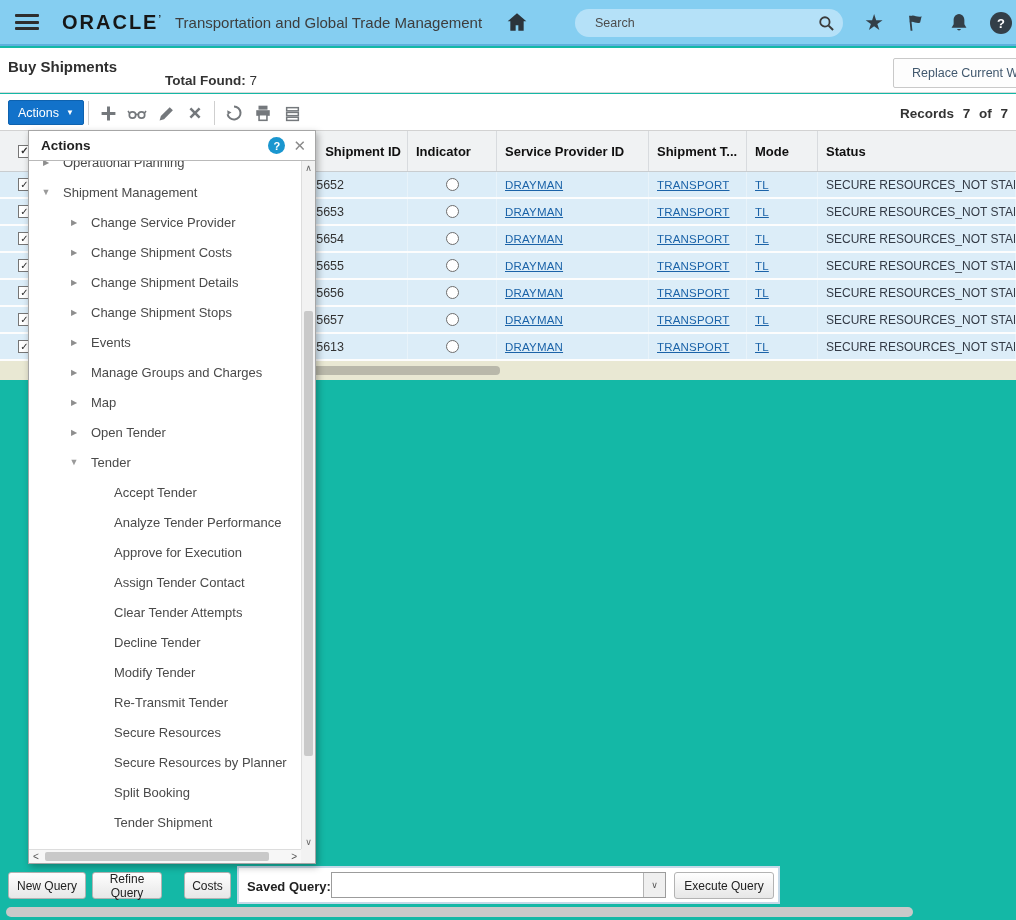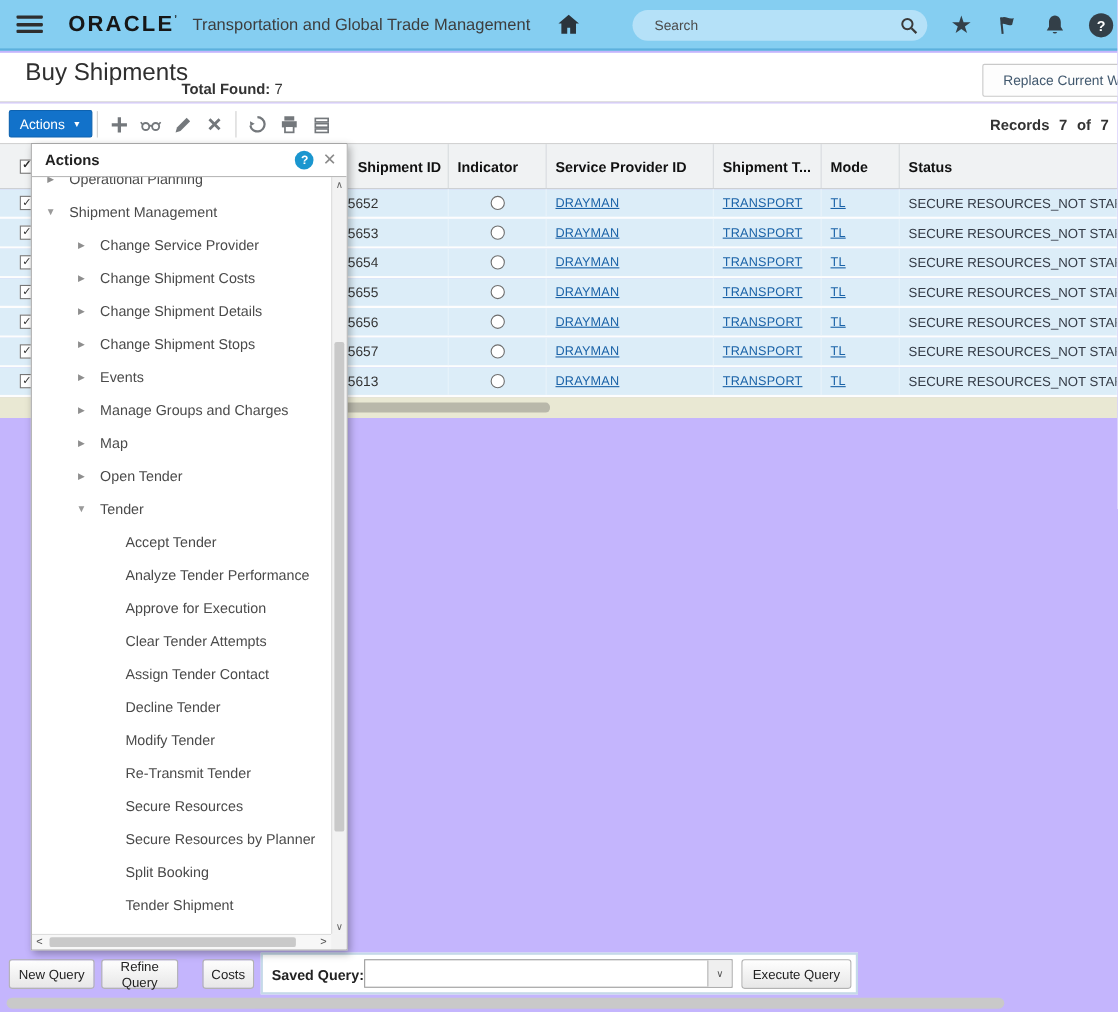--- a/index.html
+++ b/index.html
@@ -1,18 +1,18 @@
 <!DOCTYPE html>
 <html><head>
 <meta charset="utf-8">
 <style>
   *{margin:0;padding:0;box-sizing:border-box}
   html,body{width:1016px;height:920px;overflow:hidden}
   body{font-family:"Liberation Sans",sans-serif;background:#fff}
-  .stage{position:relative;width:1016px;height:920px;background:#c4b5fd;overflow:hidden}
+  .stage{position:relative;width:1016px;height:920px;background:#14b8a6;overflow:hidden}
 
   
   .hdr{position:absolute;left:0;top:0;width:1016px;height:46px;background:#85cef1;border-bottom:2px solid #5db0dd;display:flex;align-items:center}
   .burger{width:24px;height:16px;margin-left:15px;display:flex;flex-direction:column;justify-content:space-between;cursor:pointer}
   .burger span{display:block;height:3px;background:#2e2e2e;border-radius:1px}
   .logo{font-weight:bold;font-size:20px;letter-spacing:2px;color:#161616;margin-left:23px}
   .logo sup{font-size:9px;vertical-align:super}
   .apptitle{font-size:15px;color:#3d3d3d;margin-left:12px;white-space:nowrap}
   .homeic{margin-left:24px;display:flex;align-items:center}
   .searchwrap{position:absolute;left:575px;top:9px;width:268px;height:28px;background:#b5e1f8;border-radius:14px;display:flex;align-items:center}
@@ -21,21 +21,21 @@
   .searchic{margin-right:8px;display:flex;align-items:center}
   .hic{position:absolute;top:0;height:46px;display:flex;align-items:center;justify-content:center;cursor:pointer}
   .hic.star{left:858px;width:32px;font-size:22px;color:#333f48}
   .hic.flag{left:900px;width:32px}
   .hic.bell{left:942px;width:34px}
   .hic.help{left:986px;width:30px}
   .helpcirc{width:22px;height:22px;border-radius:50%;background:#333f48;color:#fff;font-weight:bold;font-size:13px;display:flex;align-items:center;justify-content:center}
 
   
   .titlerow{position:absolute;left:0;top:48px;width:1016px;height:45px;background:#fff;border-bottom:1px solid #d9d9d9}
-  .pagetitle{position:absolute;left:23px;top:66px;transform:translateY(-50%);font-size:22px;font-weight:normal;color:#2f2f2f}
+  .pagetitle{position:absolute;left:8px;top:66px;transform:translateY(-50%);font-size:15px;font-weight:bold;color:#2f2f2f}
   .totalfound{position:absolute;left:165px;top:73px;font-size:13.5px;color:#333}
   .totalfound b{font-weight:bold}
   .replacebtn{position:absolute;left:893px;top:58px;width:160px;height:30px;background:#fdfdfd;border:1px solid #c9c9c9;border-radius:2px;font-size:12.5px;color:#41586e;text-align:left;padding-left:18px;line-height:28px;cursor:pointer;white-space:nowrap}
 
   
   .toolbar{position:absolute;left:0;top:94px;width:1016px;height:36px;background:#fff}
   .actionsbtn{position:absolute;left:8px;top:100px;height:25px;padding:0 9px;background:#1272ca;border:1px solid #0e62af;border-radius:2px;color:#fff;font-size:12.5px;display:flex;align-items:center;cursor:pointer}
   .actionsbtn .caret{font-size:8px;margin-left:7px}
   .iconrow{position:absolute;left:88px;top:100px;height:26px;display:flex;align-items:center;gap:9px}
   .tsep{width:1px;height:24px;background:#cfcfcf}
@@ -432,24 +432,24 @@
       <div class="mi lv2">
           <span>Accept Tender</span>
         </div>
       <div class="mi lv2">
           <span>Analyze Tender Performance</span>
         </div>
       <div class="mi lv2">
           <span>Approve for Execution</span>
         </div>
       <div class="mi lv2">
+          <span>Assign Tender Contact</span>
+        </div>
+      <div class="mi lv2">
           <span>Clear Tender Attempts</span>
-        </div>
-      <div class="mi lv2">
-          <span>Assign Tender Contact</span>
         </div>
       <div class="mi lv2">
           <span>Decline Tender</span>
         </div>
       <div class="mi lv2">
           <span>Modify Tender</span>
         </div>
       <div class="mi lv2">
           <span>Re-Transmit Tender</span>
         </div>

